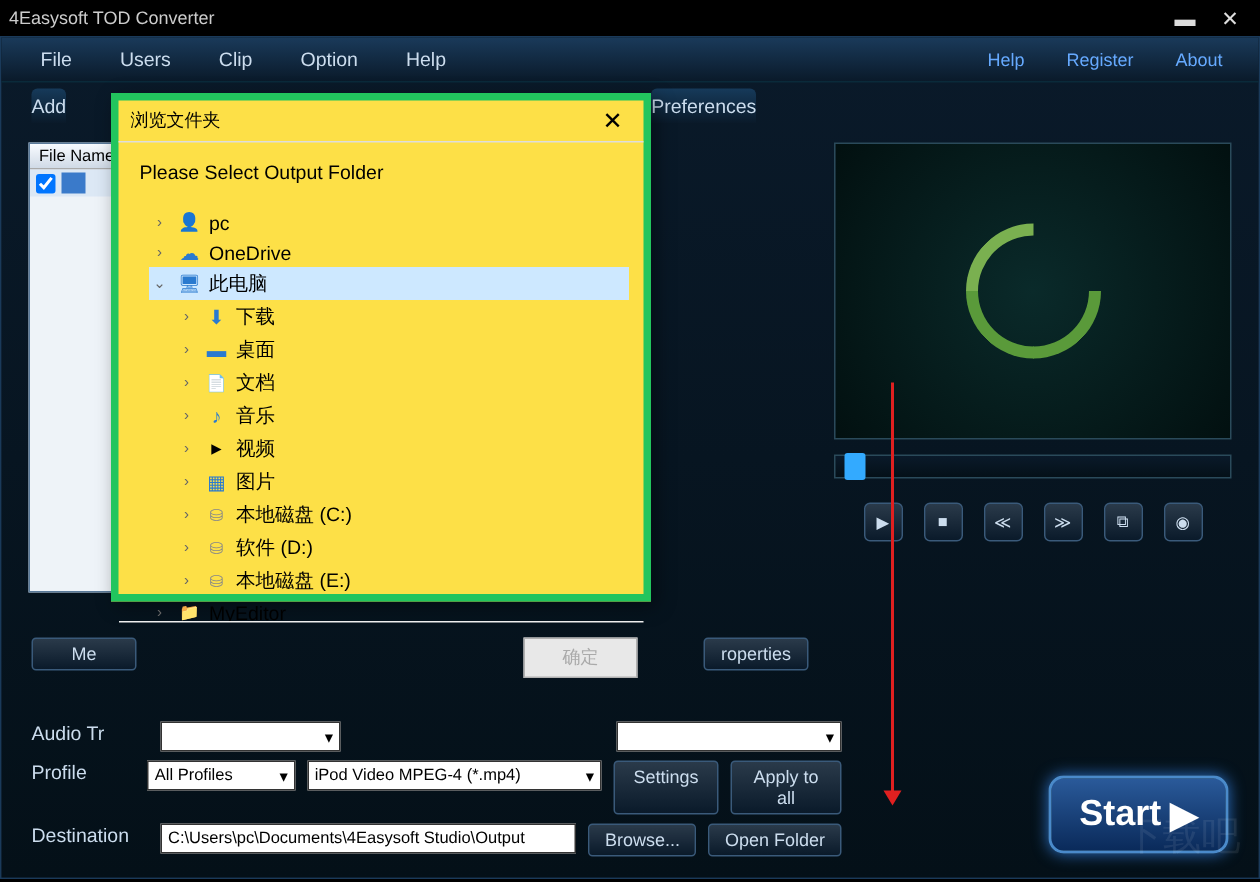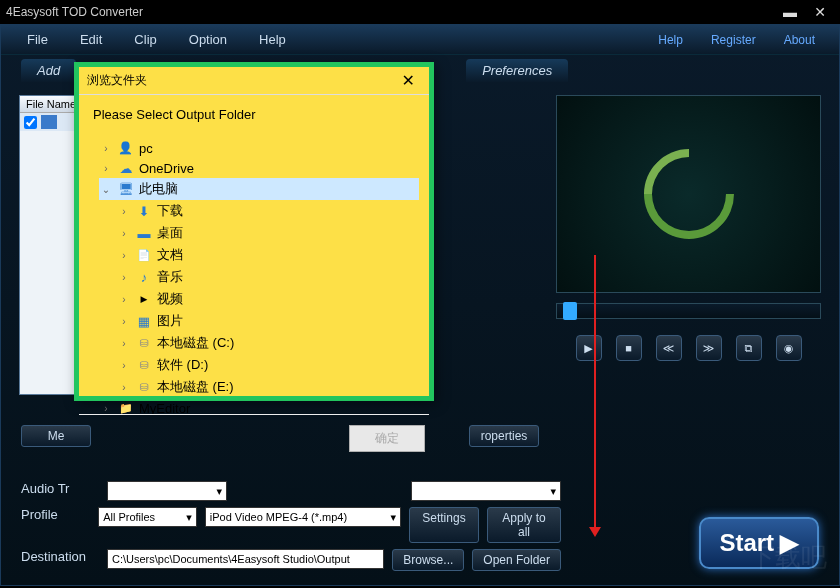--- a/index.html
+++ b/index.html
@@ -6,21 +6,21 @@
 body { background: #000; width: 840px; height: 588px; overflow: hidden; position: relative; }
 .titlebar { height: 24px; background: #000; color: #ccc; font-size: 12px; padding: 4px 6px; display: flex; align-items: center; }
 .titlebar .spacer { flex: 1; }
 .winbtn { width: 28px; height: 16px; margin-left: 2px; display: inline-flex; align-items: center; justify-content: center; color: #ddd; font-size: 14px; cursor: pointer; }
 .main-window { background: linear-gradient(#0a1a2a, #041018); border: 1px solid #1a3a5a; height: 562px; position: relative; }
 .menubar { height: 30px; background: linear-gradient(#1a3a5a, #0a1a2a); display: flex; align-items: center; padding: 0 10px; border-bottom: 1px solid #0a2a3a; }
 .menubar .mitem { color: #cde; font-size: 13px; padding: 0 16px; cursor: pointer; }
 .menubar .spacer { flex: 1; }
 .menubar .link { color: #6af; font-size: 12px; padding: 0 14px; cursor: pointer; }
 .tabbar { height: 30px; display: flex; align-items: center; padding-left: 20px; gap: 20px; }
-.tab { color: #cde; font-size: 13px; padding: 4px 16px; background: linear-gradient(#163a5a,#0a1a2a); border-radius: 4px 4px 0 0; cursor: pointer; font-style: italic; }
+.tab { color: #cde; font-size: 13px; padding: 4px 0; background: linear-gradient(#163a5a,#0a1a2a); border-radius: 4px 4px 0 0; cursor: pointer; }
 .content { position: relative; height: calc(100% - 60px); }
 .filetable { position: absolute; left: 18px; top: 10px; width: 230px; height: 300px; background: #eef3f8; border: 1px solid #5a7a9a; }
 .th { background: linear-gradient(#f8fbff,#d0dae6); font-size: 11px; padding: 2px 6px; border-bottom: 1px solid #aaa; }
 .filerow { display: flex; align-items: center; background: #dce8f5; padding: 2px 4px; }
 .bottom-controls { position: absolute; left: 20px; bottom: 8px; width: 540px; }
 .row { display: flex; margin: 6px 0; gap: 8px; }
 .lbl { color: #cde; font-size: 13px; width: 78px; }
 .combo { background: #fff; border: 1px solid #333; font-size: 11px; height: 20px; padding: 1px 4px; display: flex; align-items: center; justify-content: space-between; }
 .txt { background: #fff; border: 1px solid #333; font-size: 11px; height: 20px; padding: 2px 4px; flex: 1; }
 .btn { background: linear-gradient(#2a3a4a,#0a1a2a); color: #cde; border: 1px solid #3a5a7a; font-size: 12px; padding: 3px 10px; border-radius: 3px; cursor: pointer; min-width: 70px; text-align: center; }
@@ -73,21 +73,21 @@
 <div class="titlebar">
   <span>4Easysoft TOD Converter</span>
   <span class="spacer"></span>
   <span class="winbtn">▬</span>
   <span class="winbtn">✕</span>
 </div>
 
 <div class="main-window">
   <div class="menubar">
     <span class="mitem">File</span>
-    <span class="mitem">Edit</span>
+    <span class="mitem">Users</span>
     <span class="mitem">Clip</span>
     <span class="mitem">Option</span>
     <span class="mitem">Help</span>
     <span class="spacer"></span>
     <span class="link">Help</span>
     <span class="link">Register</span>
     <span class="link">About</span>
   </div>
 
   <div class="tabbar">

